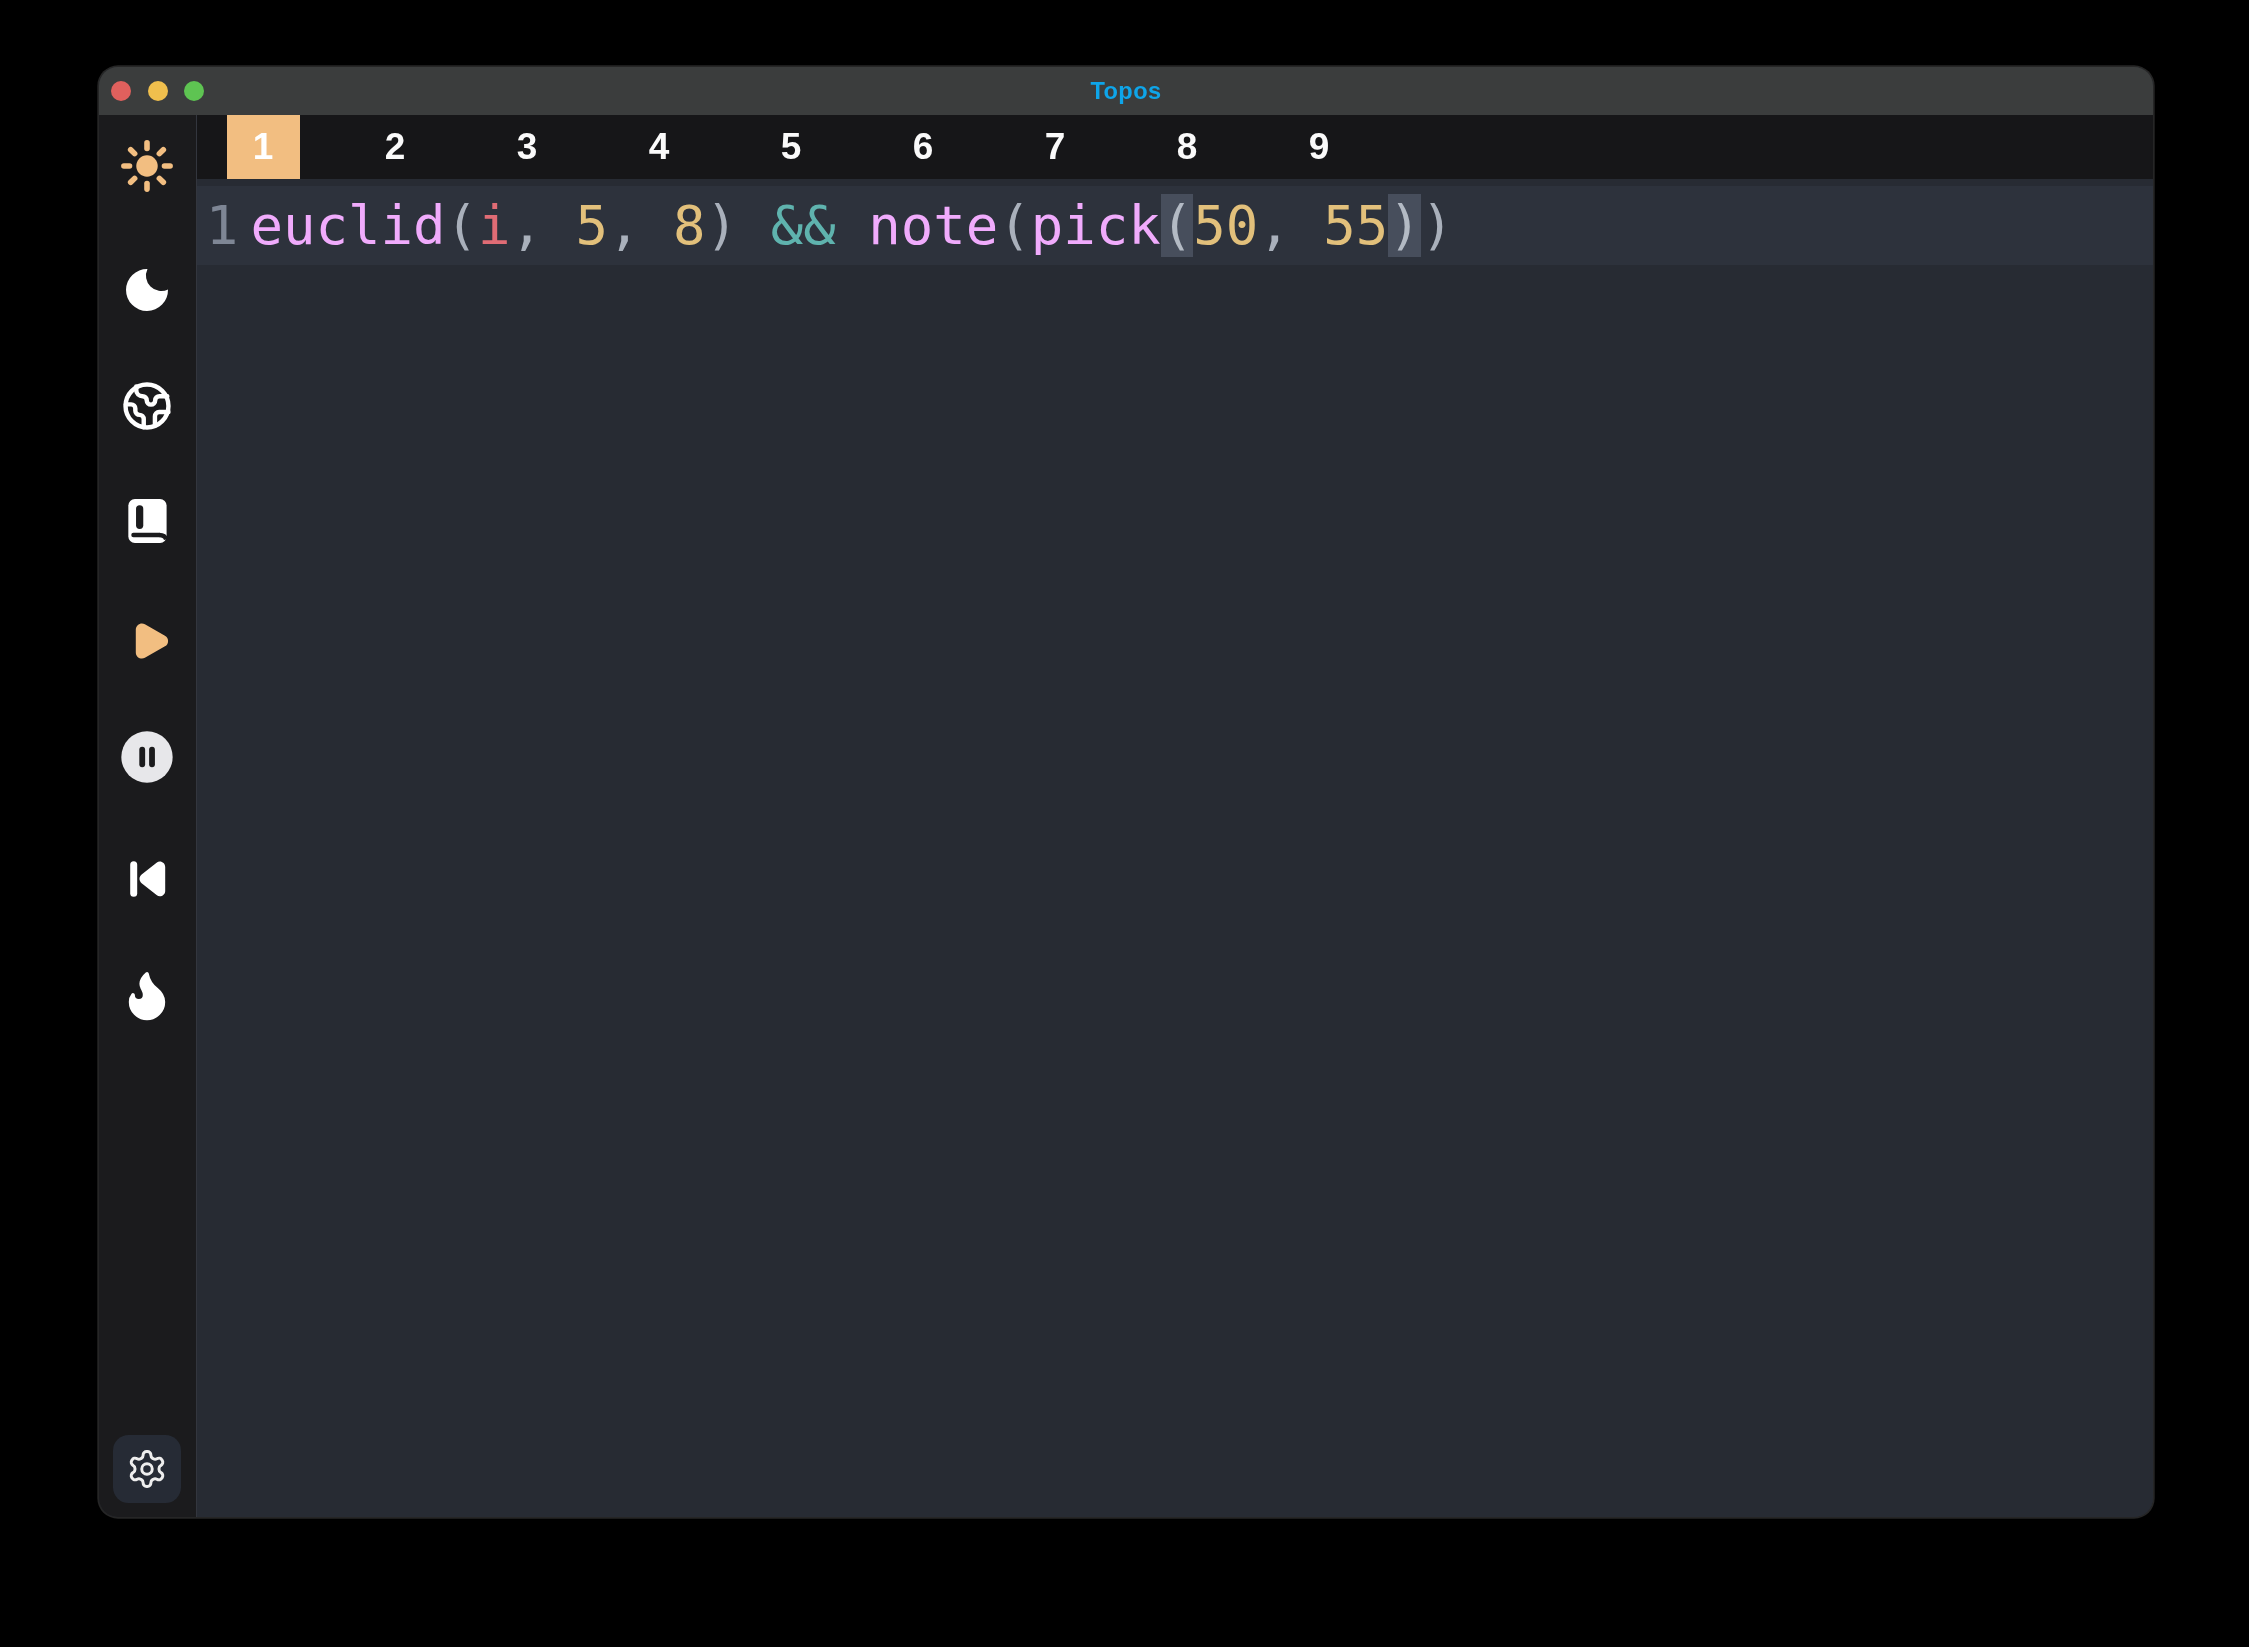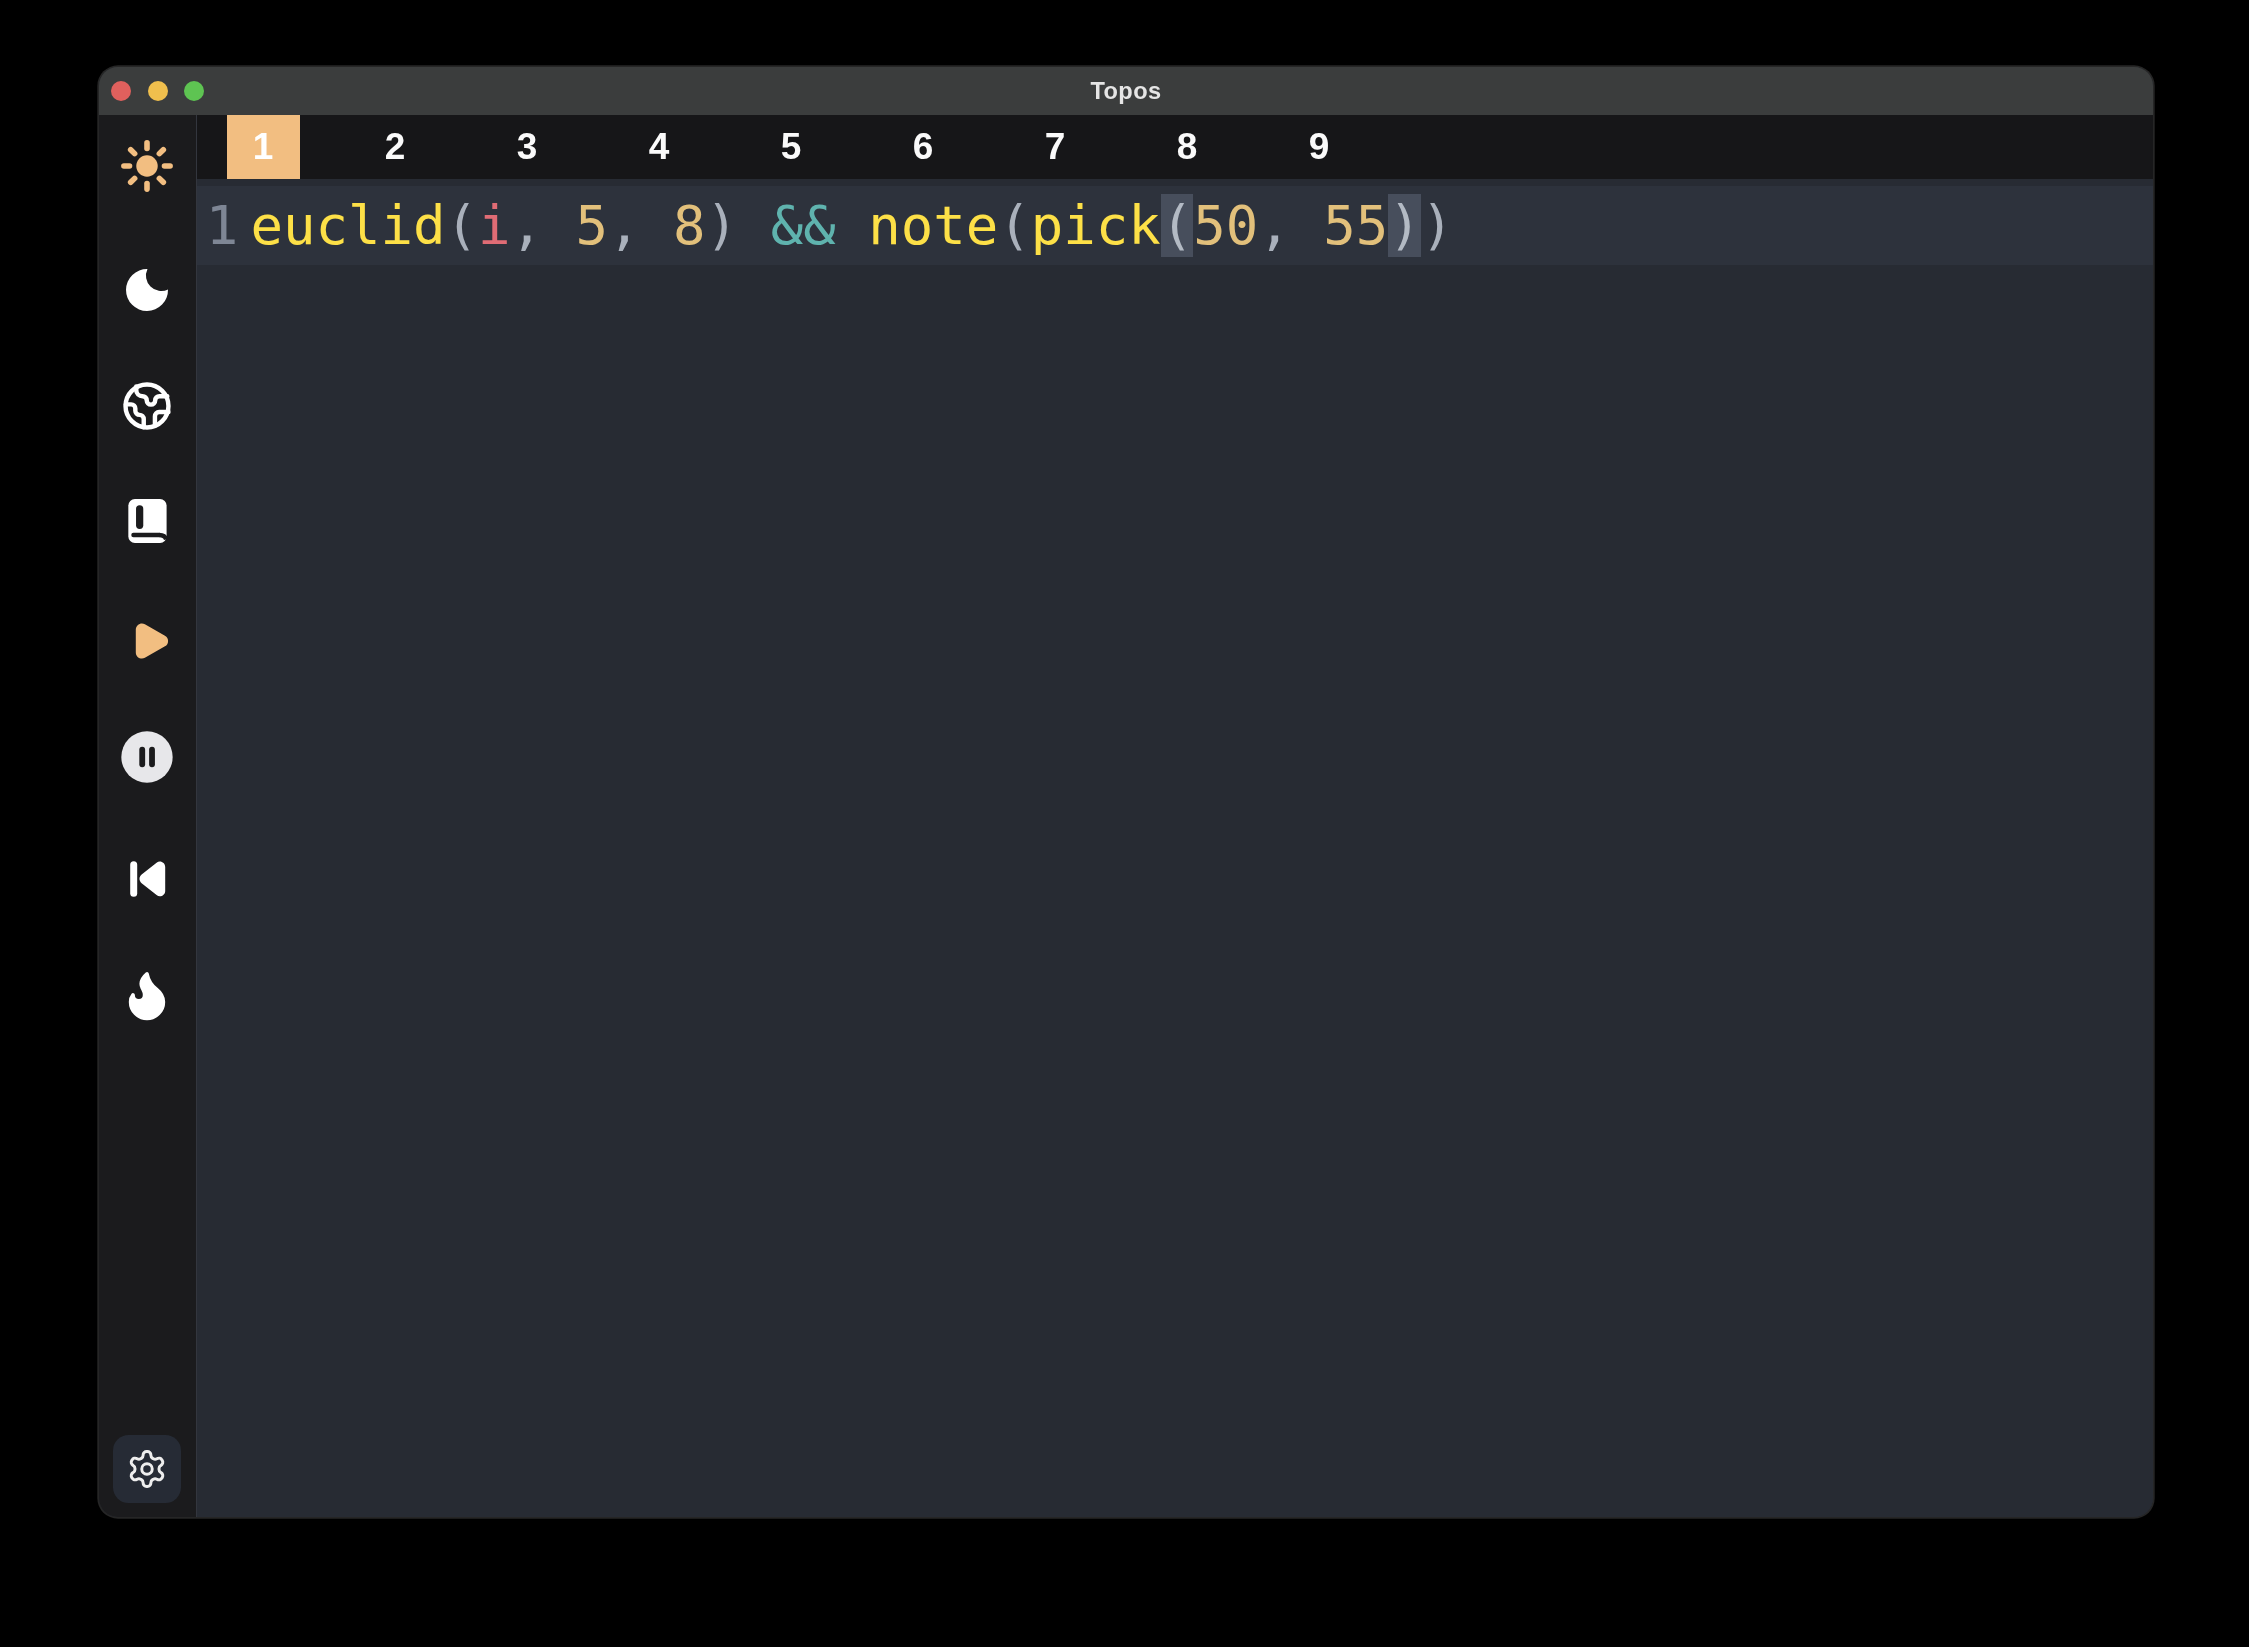--- a/index.html
+++ b/index.html
@@ -18,21 +18,21 @@
   .titlebar {
     height:48px; background:#3b3d3d; position:relative;
     display:flex; align-items:center; justify-content:center;
   }
   .traffic { position:absolute; left:12.2px; top:0; height:48px;
              display:flex; align-items:center; gap:16.6px; }
   .tl { width:20px; height:20px; border-radius:50%; }
   .tl.red    { background:#e0605d; }
   .tl.yellow { background:#f0bf4d; }
   .tl.green  { background:#5ec452; }
-  .title { color:#e5e5e5; font-size:23.6px; font-weight:bold; letter-spacing:0.4px; }
+  .title { color:#0ea5e9; font-size:23.6px; font-weight:bold; letter-spacing:0.4px; }
 
   
   .body { display:flex; height:1402px; }
 
   .sidebar {
     width:98px; background:#1b1b1d; position:relative; flex:0 0 98px;
     border-right:1.7px solid #33363e;
   }
   .side-btn {
     position:absolute; left:20px; width:56px; height:56px;
@@ -61,21 +61,21 @@
 
   
   .code-area { flex:1; background:#272b33; padding-top:7px; cursor:text; }
   .code-line {
     height:79px; background:#2d323c; display:flex; align-items:center;
     font-family:"DejaVu Sans Mono", monospace; font-size:54px; white-space:pre;
   }
   .gutter { color:#7e8695; padding-left:8.7px; margin-right:12.2px; }
   .code-content { display:inline-block; }
 
-  .tk-function      { color:#fde047; }
+  .tk-function      { color:#f0abfc; }
   .tk-variable      { color:#e06c75; }
   .tk-number        { color:#e2c07b; }
   .tk-punctuation   { color:#a9b0bb; }
   .tk-operator      { color:#5fb3ae; }
   .tk-bracket-match { color:#b3bac4; background:#474e5c; }
 </style>
 </head>
 <body>
 
 <div class="stage">

